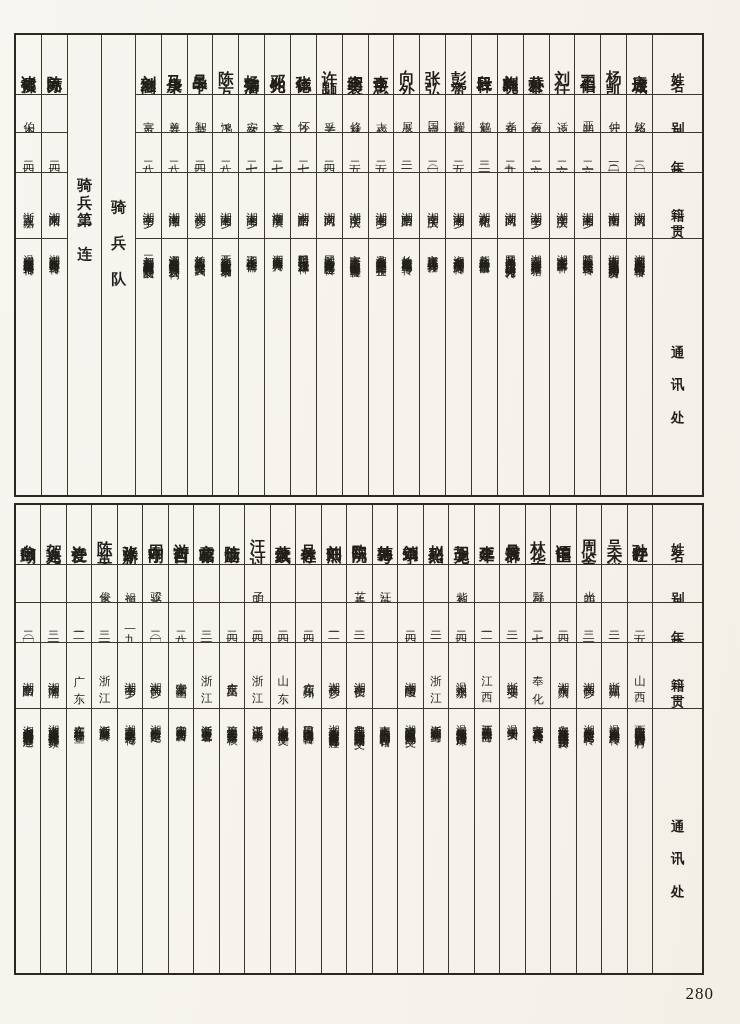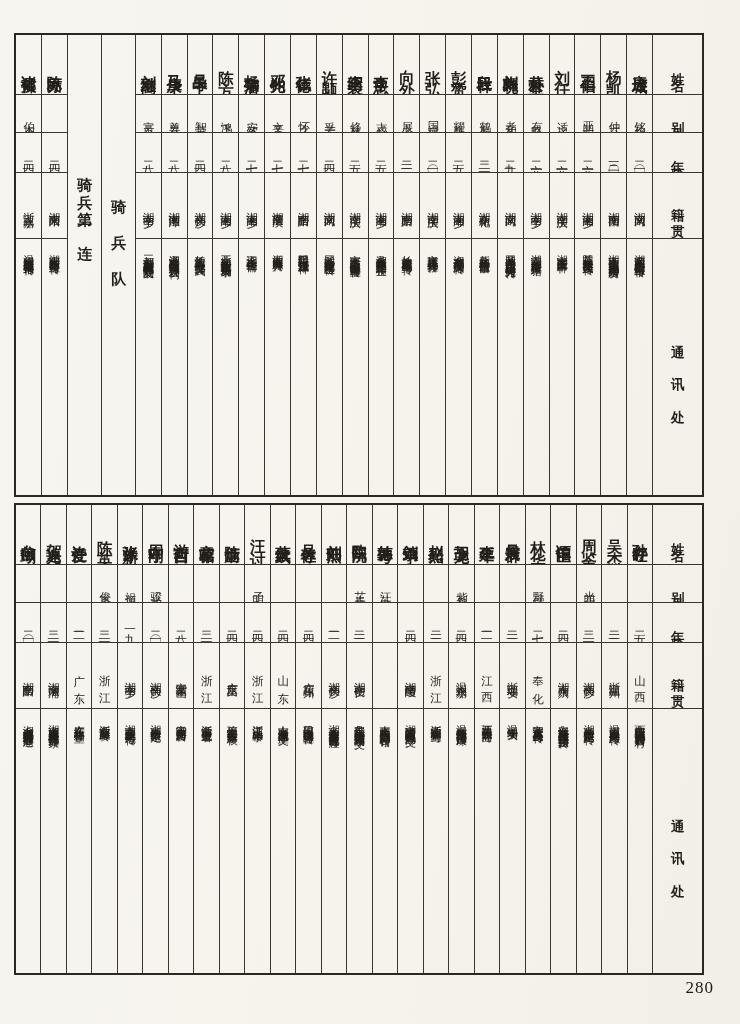--- a/index.html
+++ b/index.html
@@ -61,21 +61,21 @@
   .hdr{font-size:13.5px;font-weight:700;}
   .h-nm,.h-al,.h-ag{letter-spacing:.55em;transform:translateY(4px);}
   .h-nt{letter-spacing:1.3em;transform:translateY(9px);}
   .h-ad{letter-spacing:2.4em;transform:translateY(16px);}
   .unit-label{
     font-size:15px;font-weight:700;
   }
   .unit-label.major{padding-top:152px;letter-spacing:2.4em;}
   .unit-label.minor{padding-top:130px;letter-spacing:1.15em;}
   .page-num{
-    position:absolute;right:26px;bottom:26px;
+    position:absolute;right:26px;bottom:20px;
     font-size:17px;letter-spacing:1px;color:#1d1b16;
     font-family:"Liberation Serif",serif;
   }
 </style>
 </head>
 <body>
 
 <div class="sheet">
 
   <section class="tbl tbl-top">

